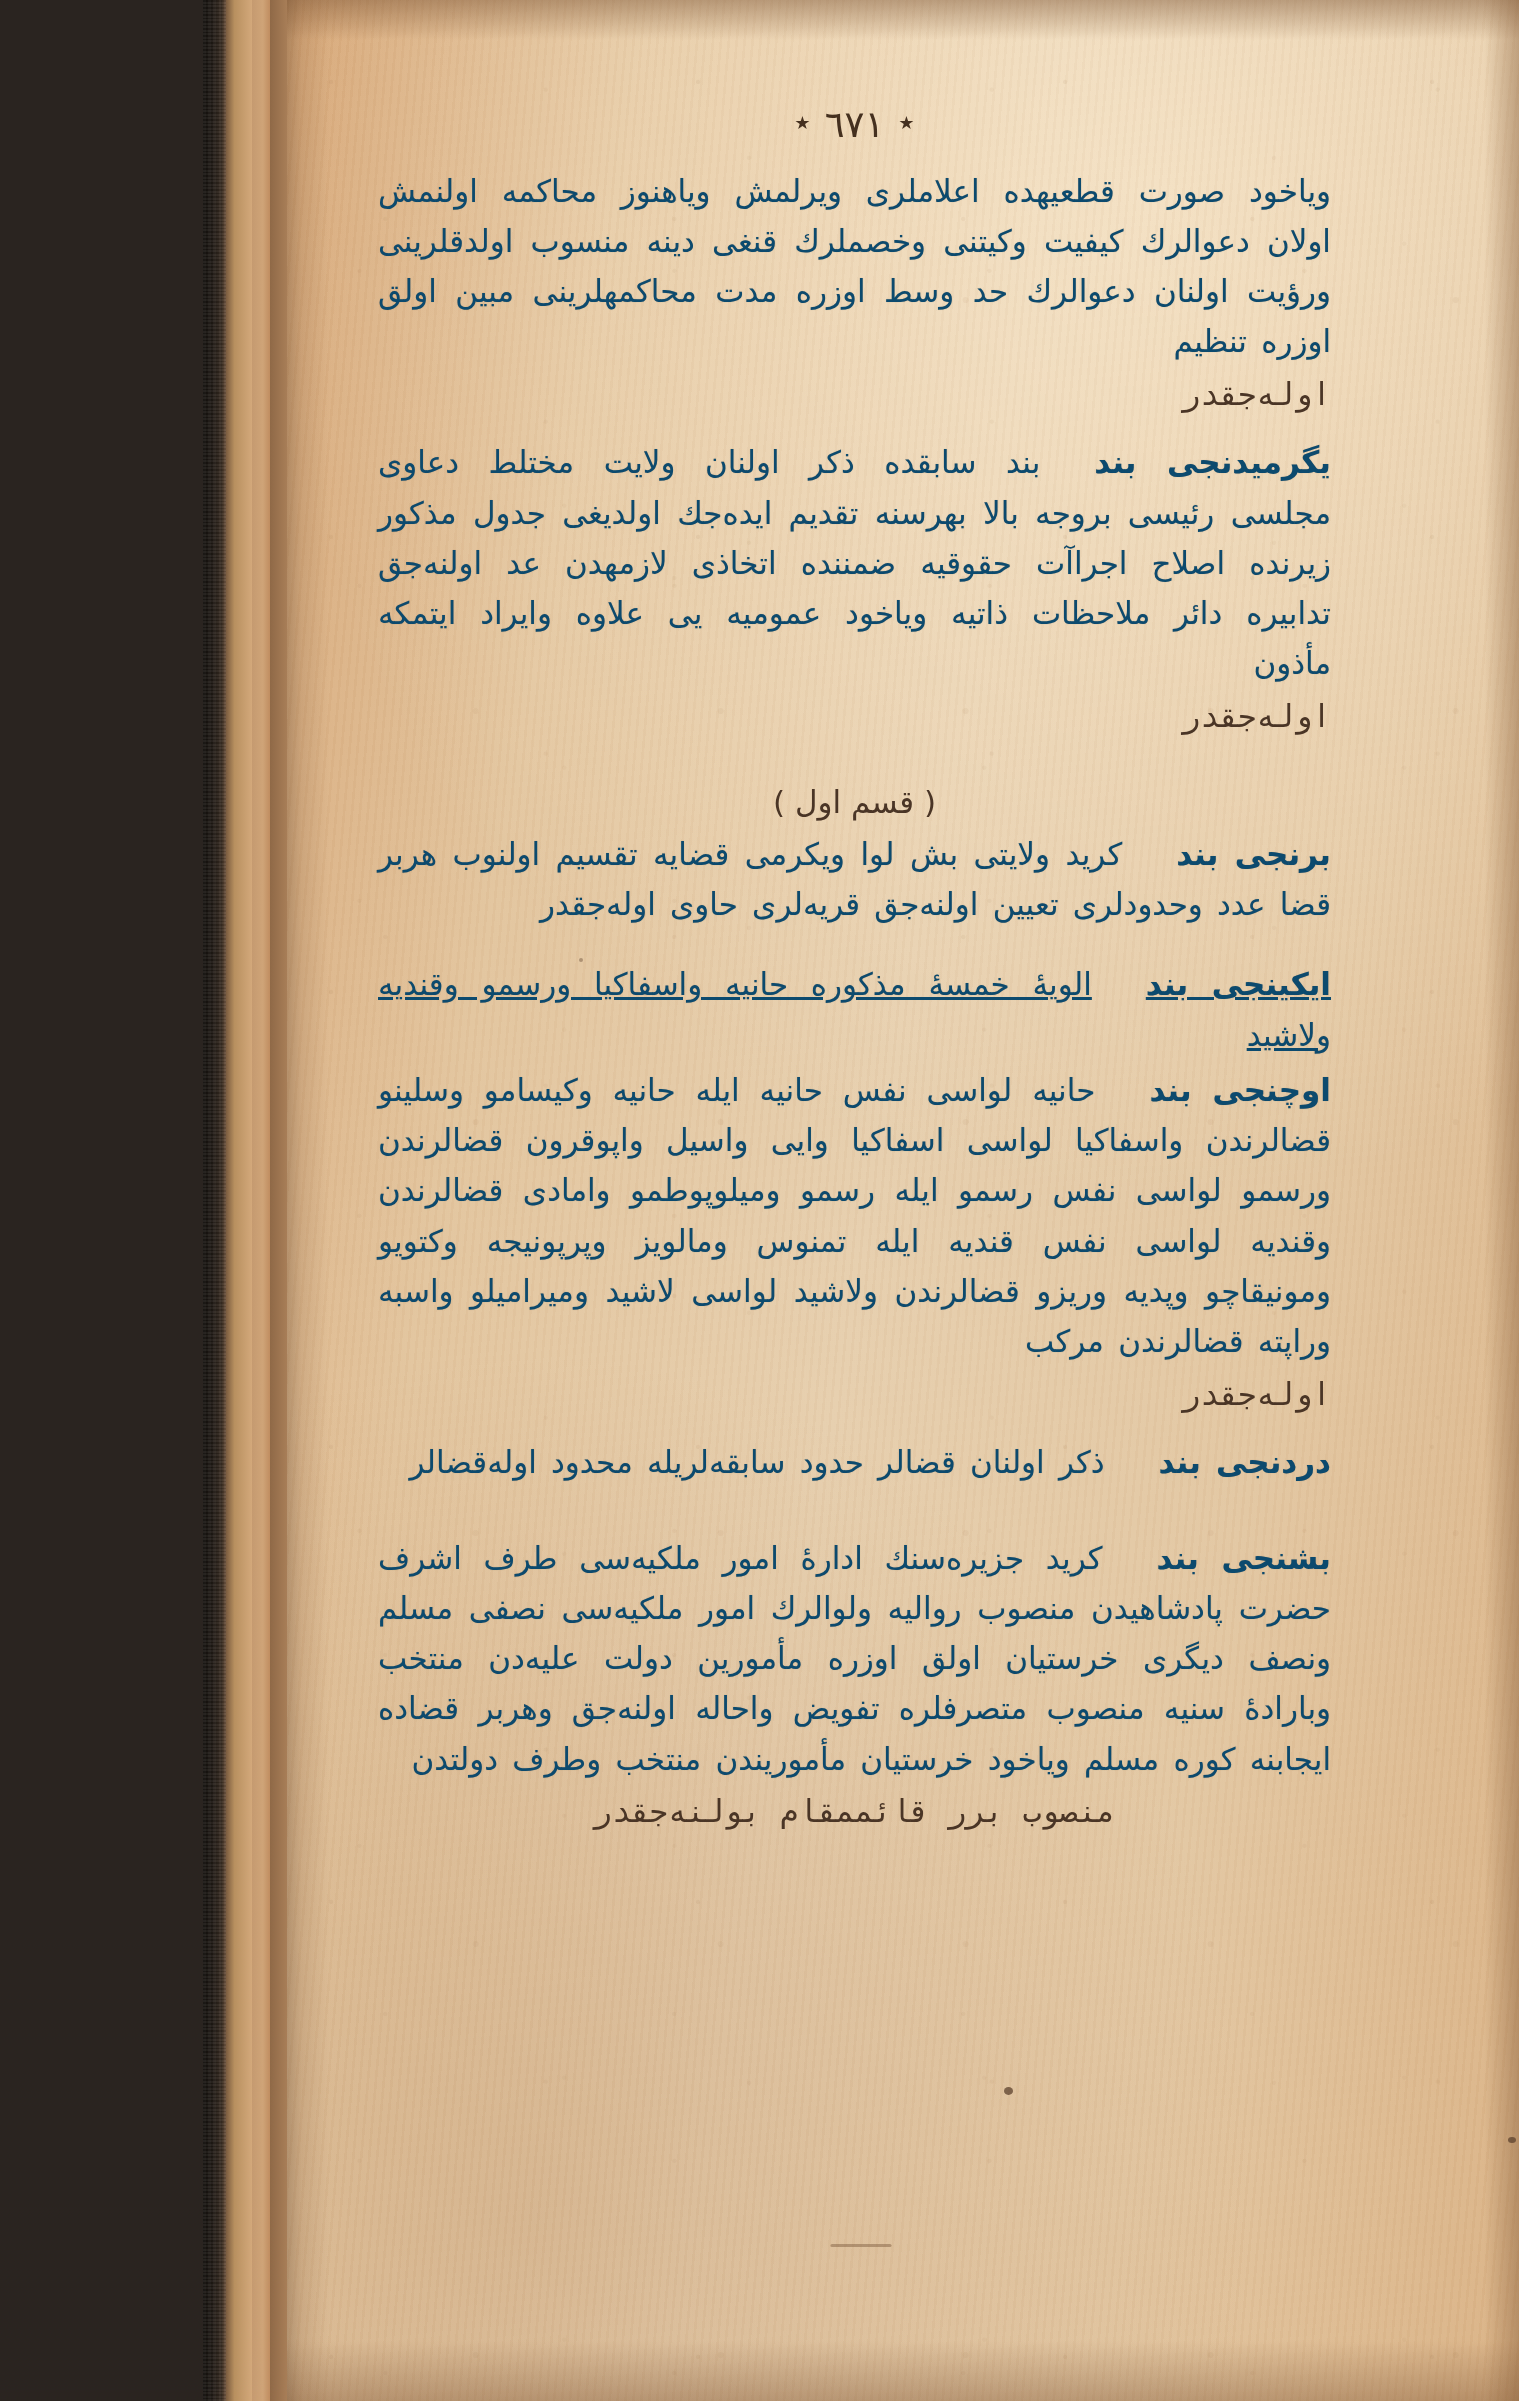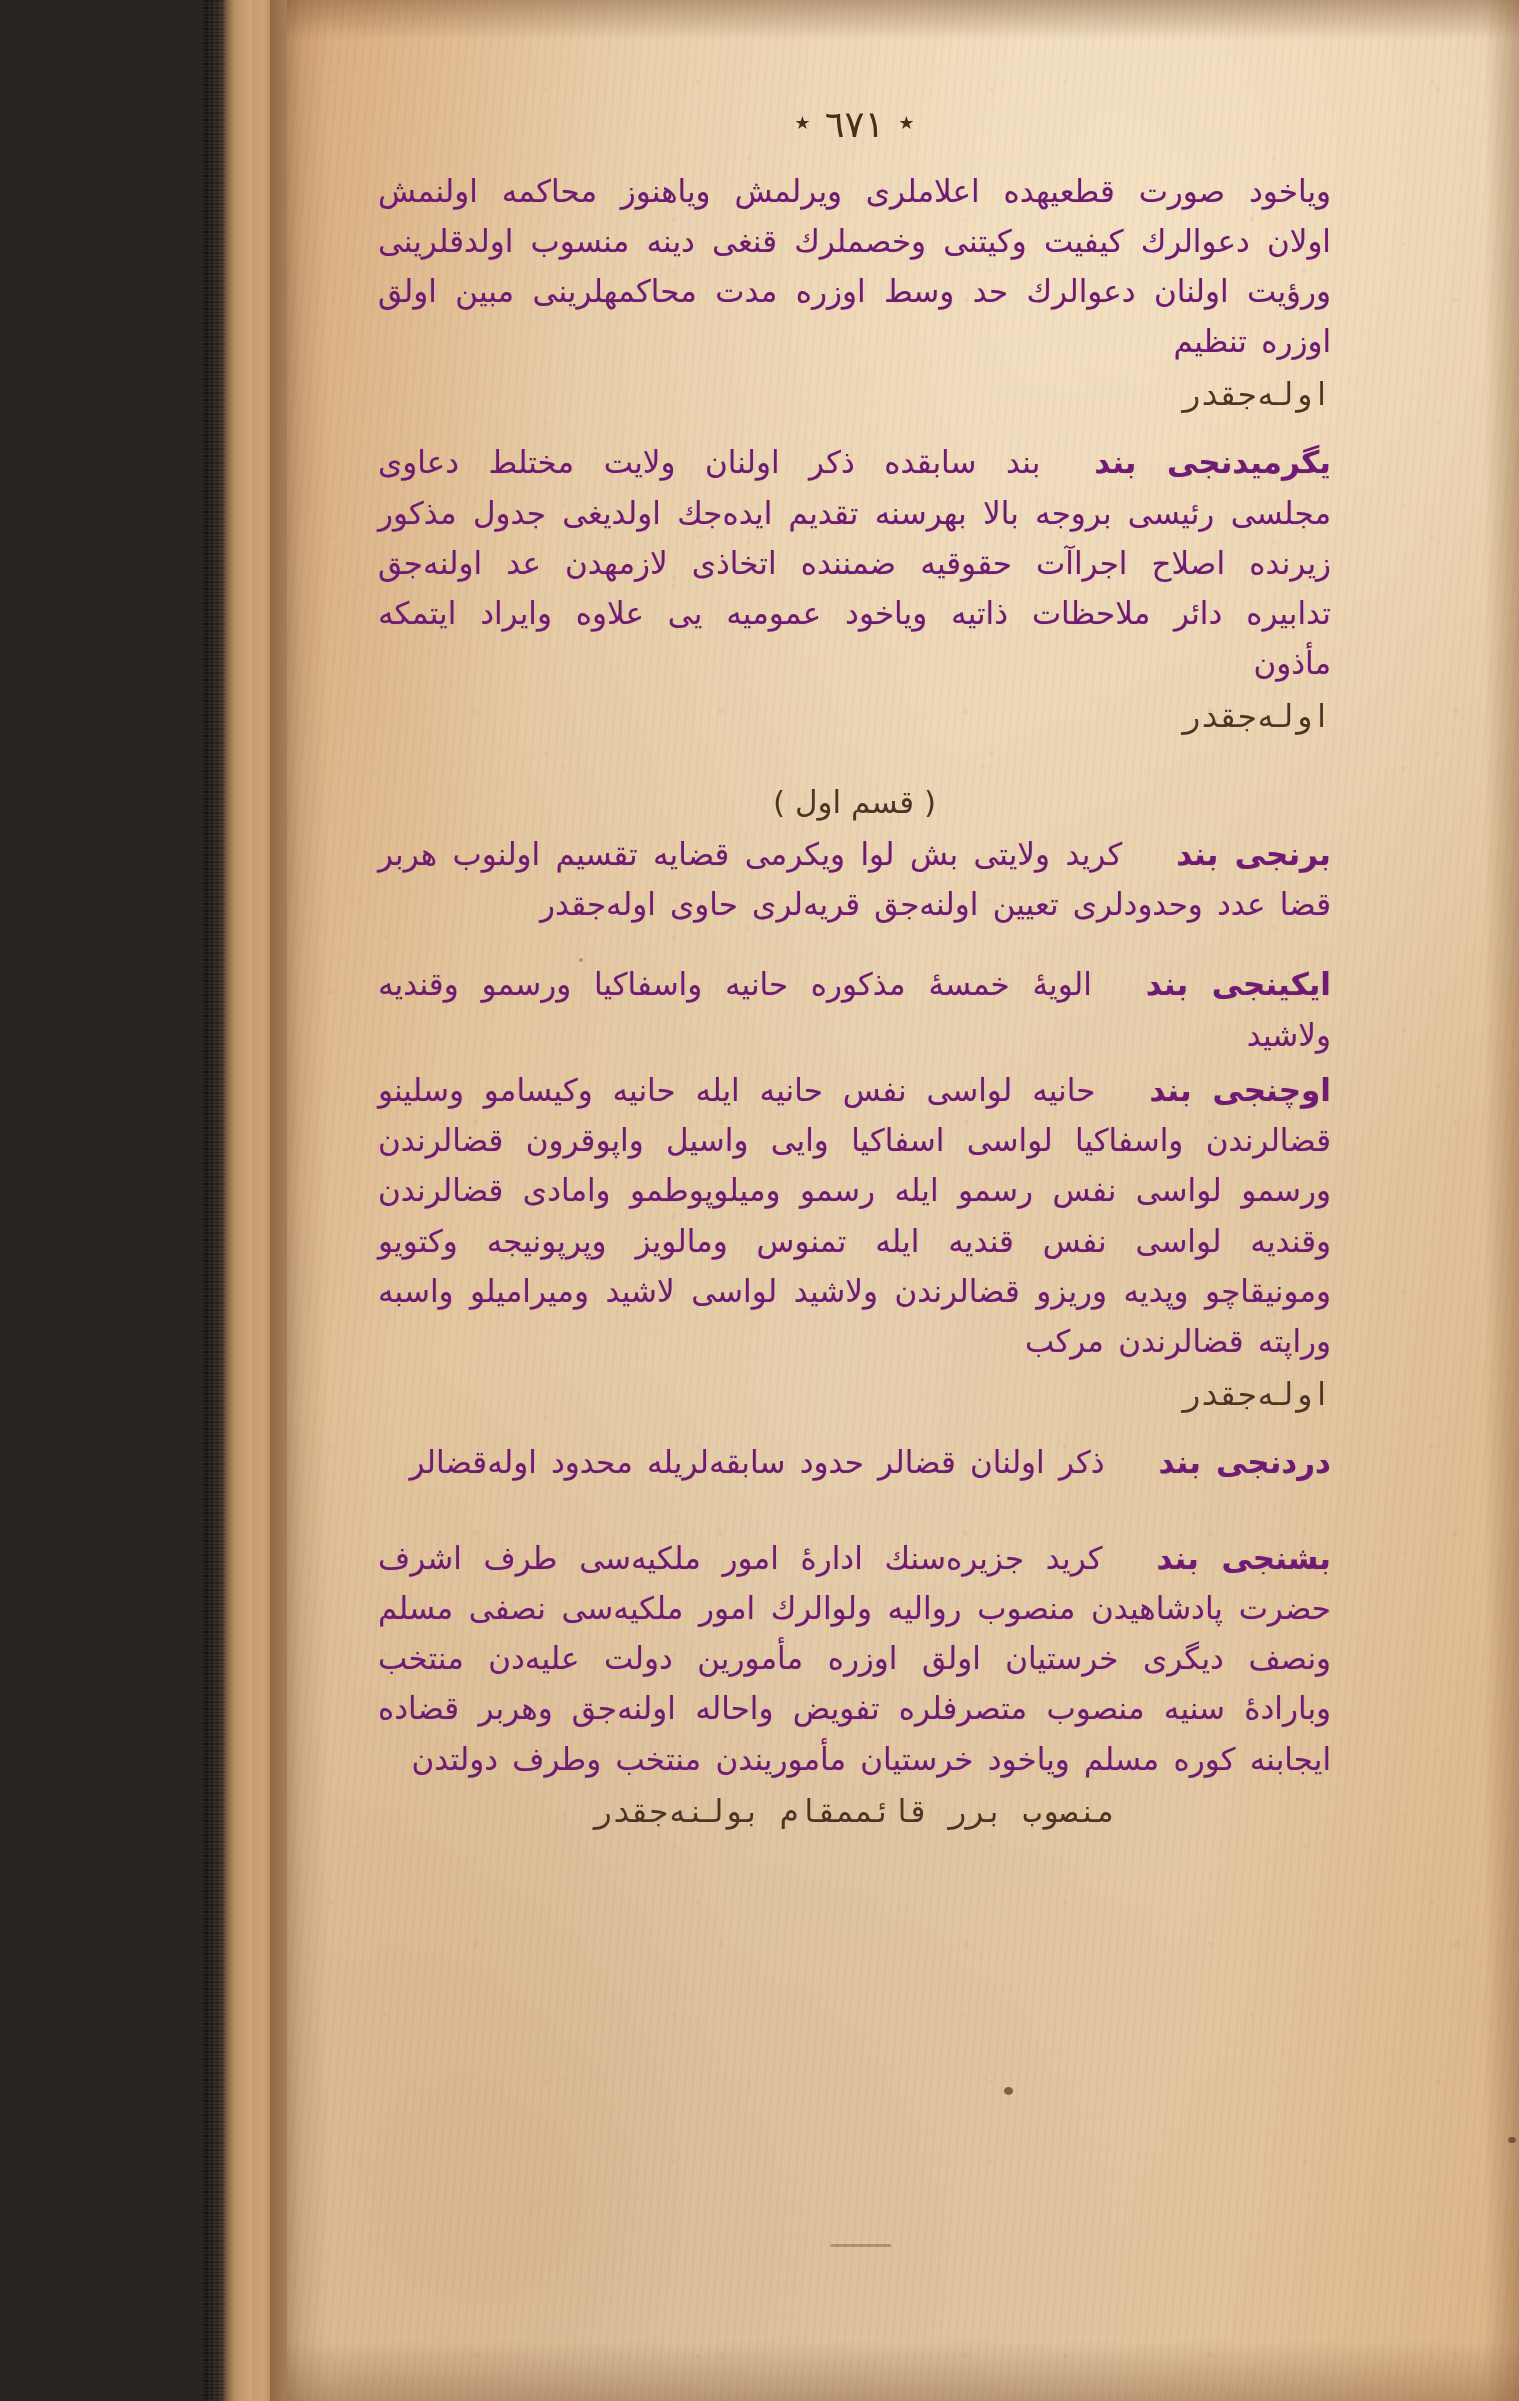--- a/index.html
+++ b/index.html
@@ -148,25 +148,25 @@
     font-size: 37px;
   }
 
   .para {
     font-size: 31px;
     line-height: 1.62;
     margin: 0 0 15.7px 0;
     text-align: justify;
     text-align-last: right;
     word-spacing: 4.4px;
-    color: #701a75;
+    color: #0c4a6e;
     text-shadow: 0 0 0.9px rgba(74,53,38,.30);
   }
   .para.tight { margin-bottom: 5.2px; }
-  .para.gap-top { margin-top: 30px; }
+  .para.gap-top { margin-top: 30px; text-decoration: underline; }
   .para.gap-top-lg { margin-top: 45px; }
 
   .lead {
     display: inline;
     font-weight: bold;
     letter-spacing: 0px;
   }
   .lead-gap { display: inline-block; width: 54px; }
 
   .center-head {

